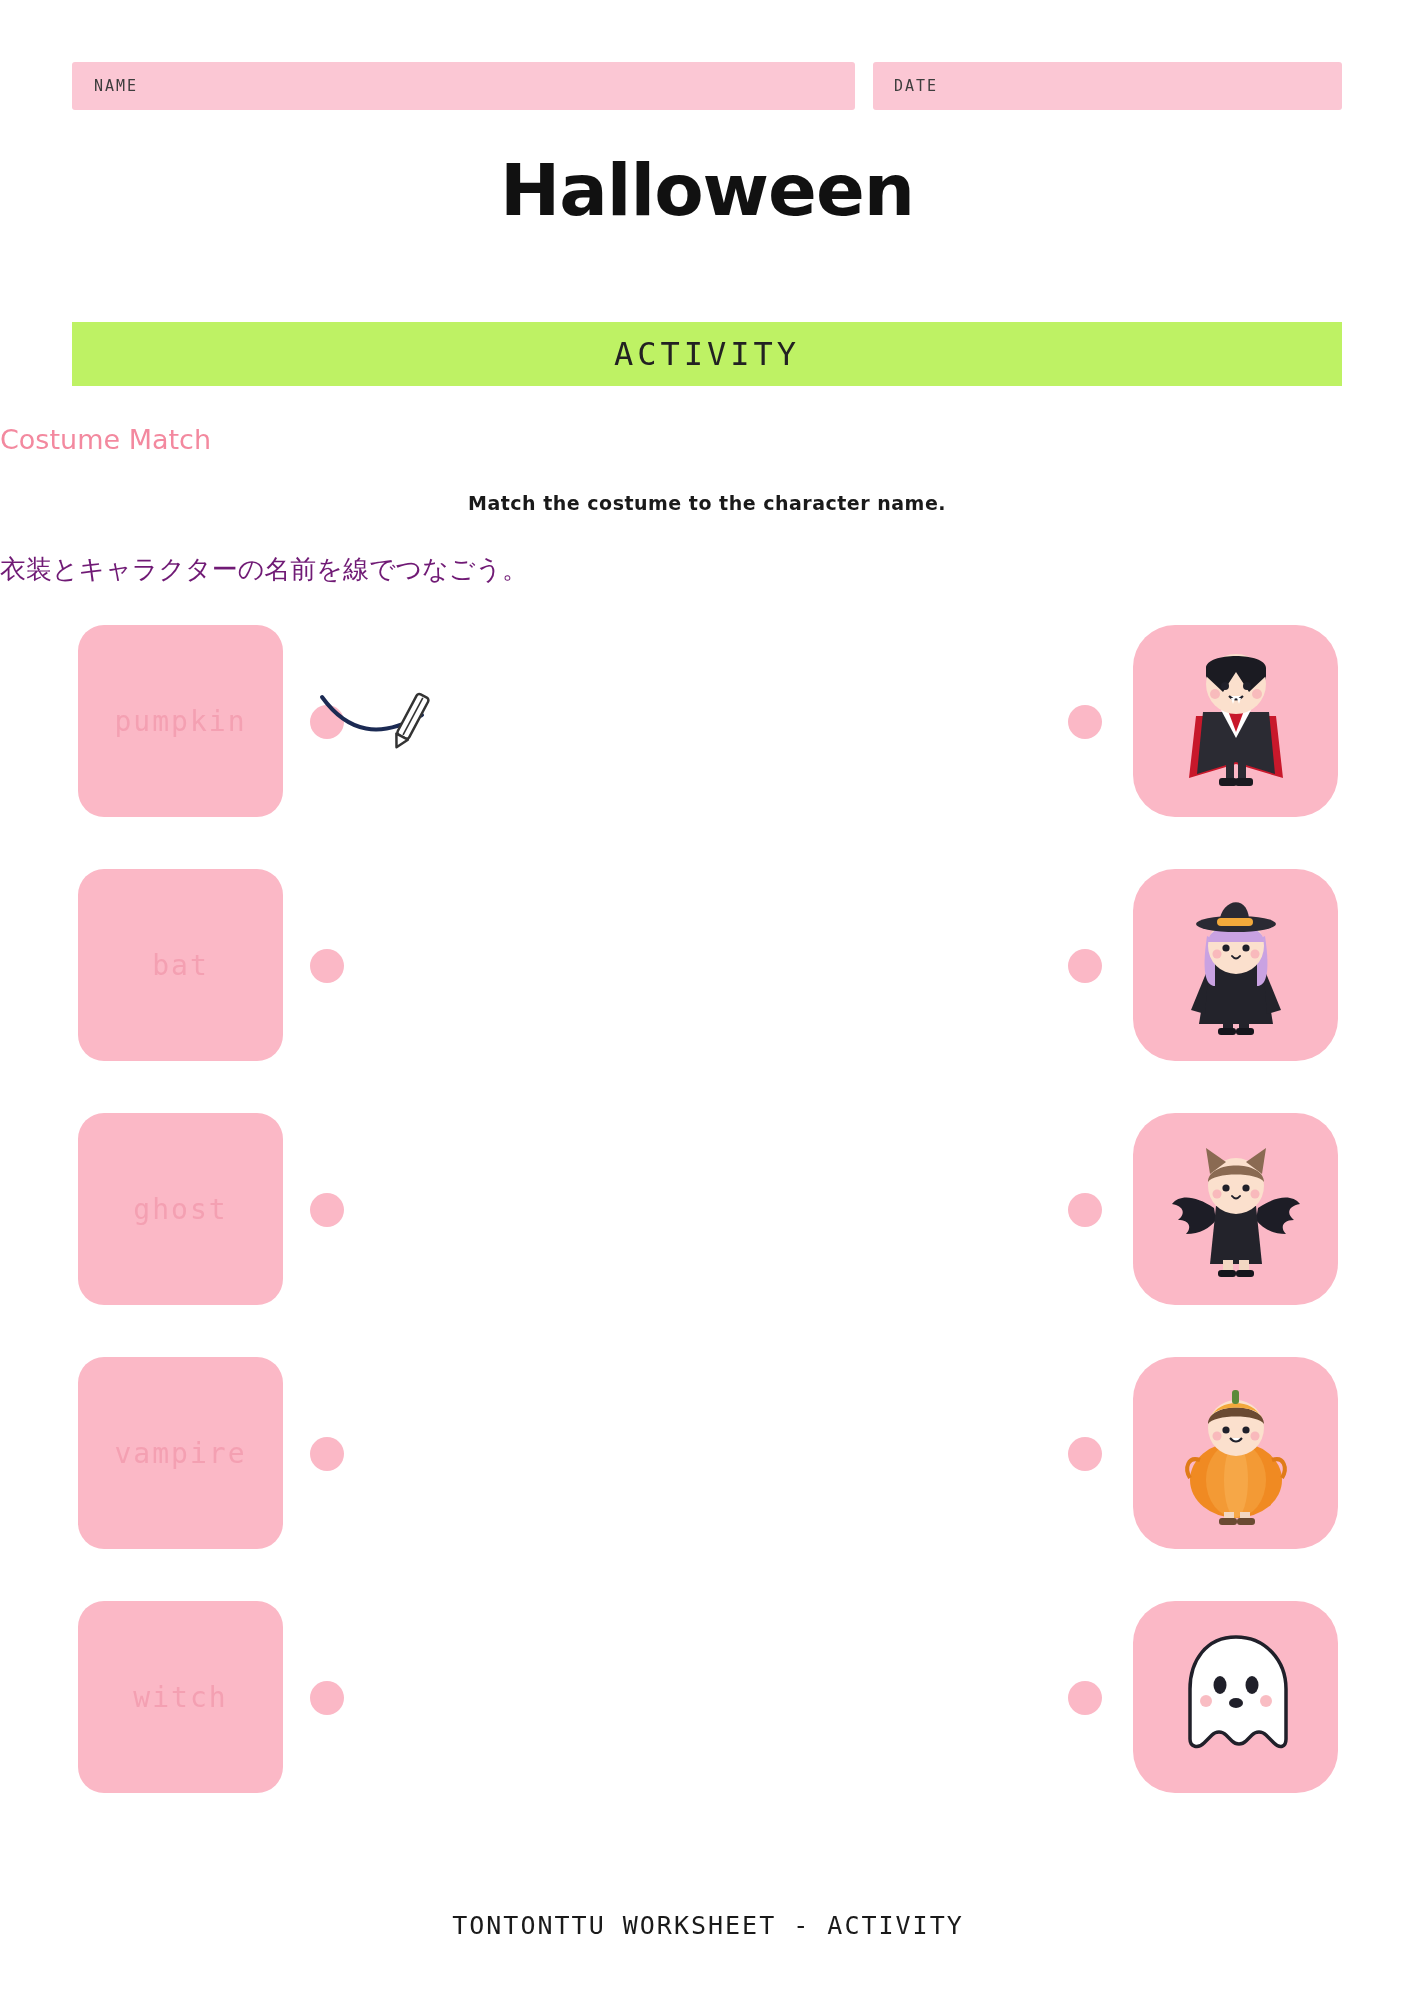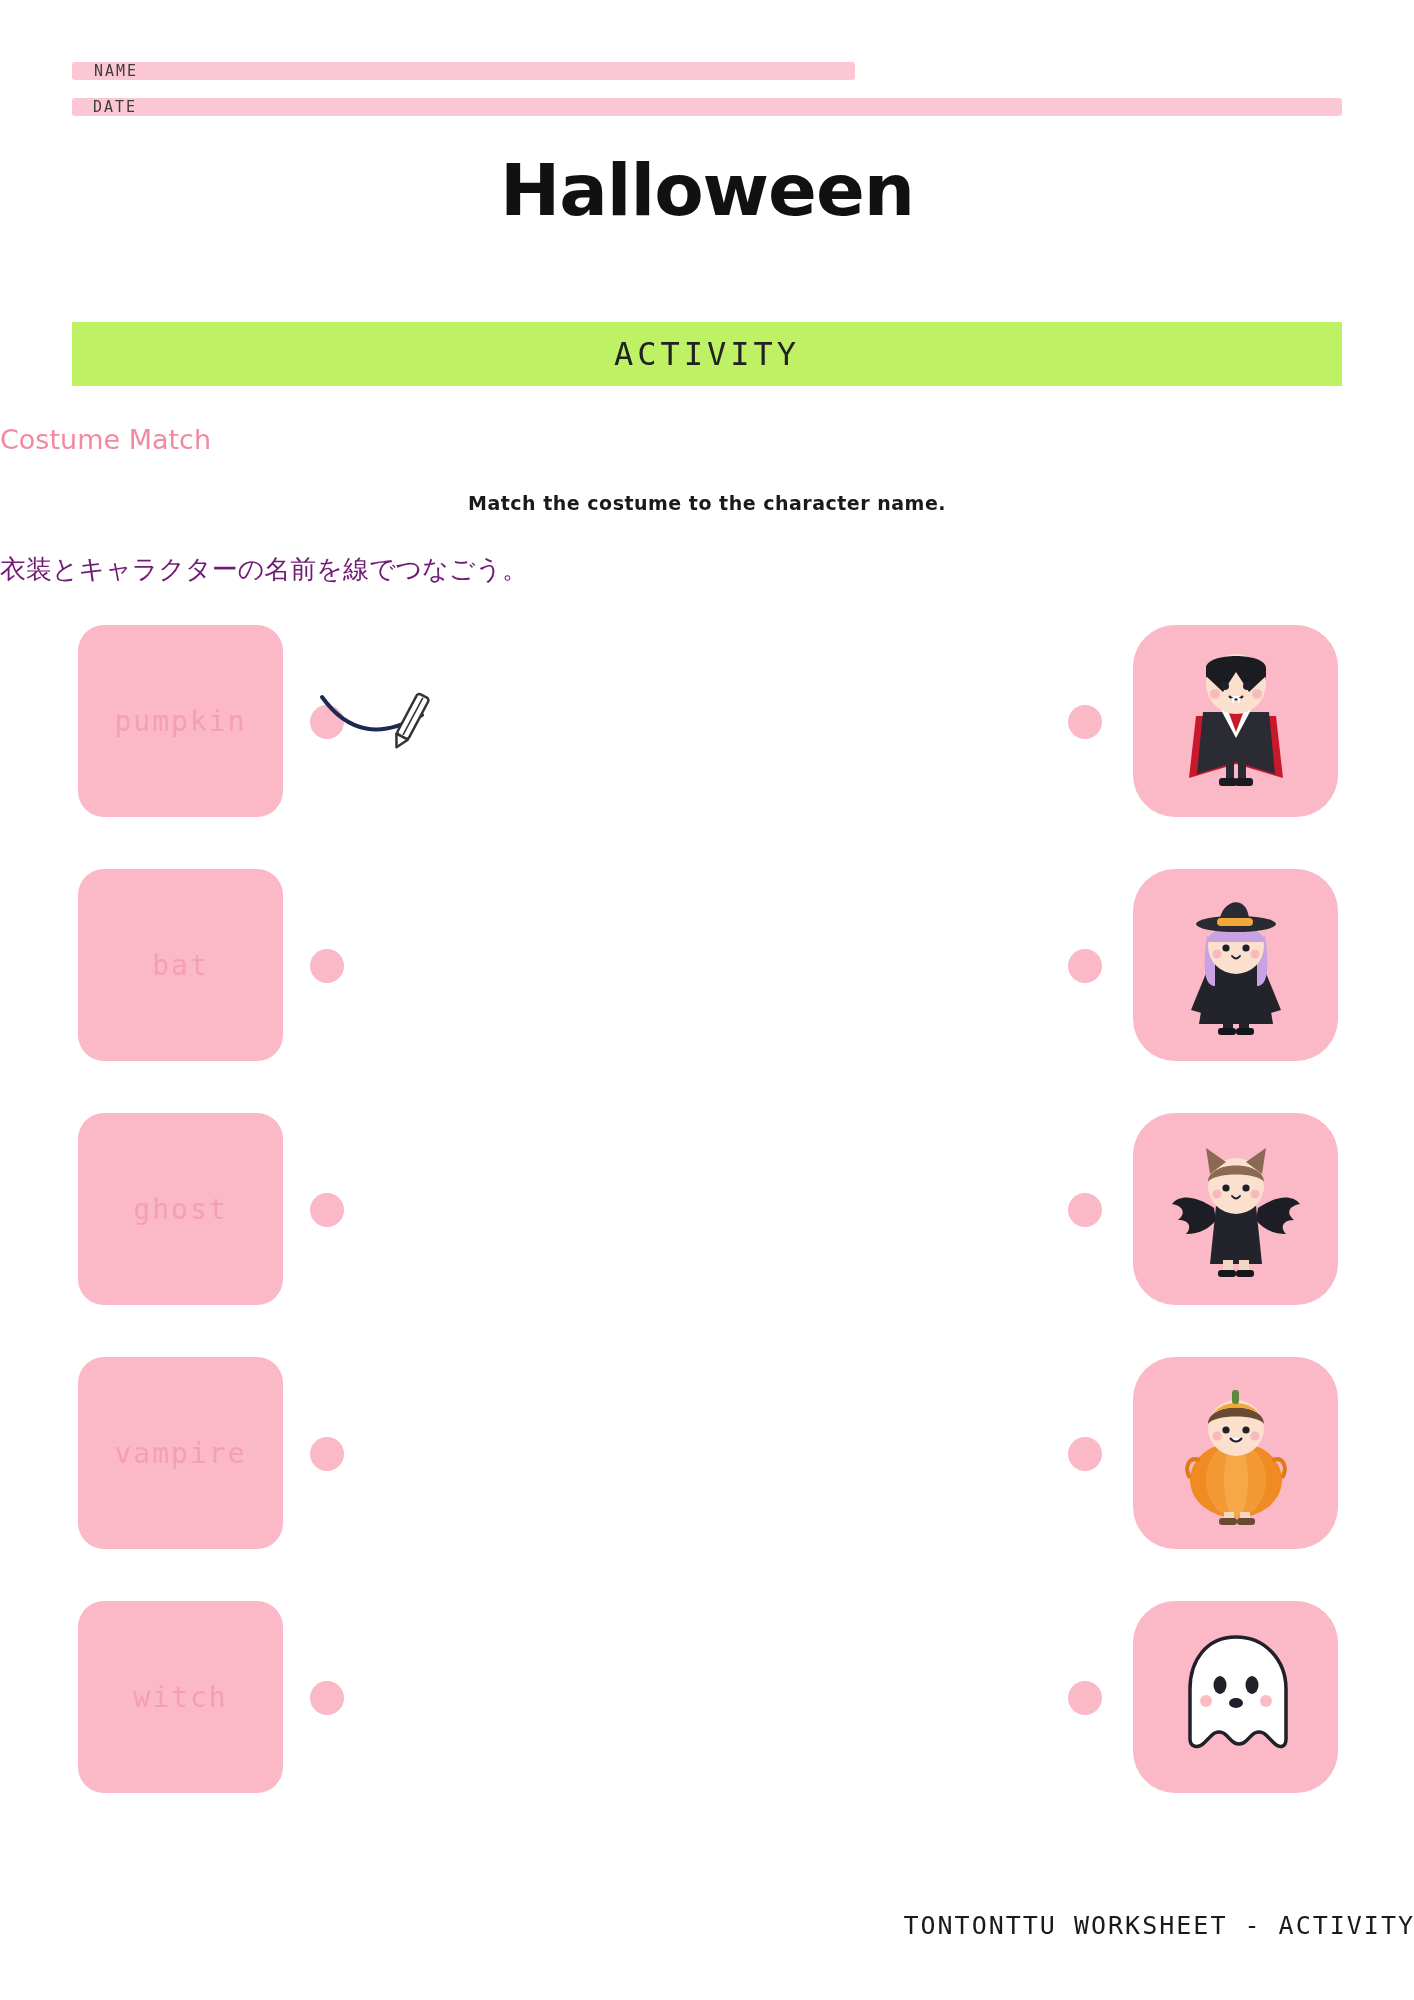--- a/index.html
+++ b/index.html
@@ -23,21 +23,20 @@
 
   
   .header-row {
     position: absolute;
     top: 62px;
     left: 72px;
     right: 72px;
     height: 48px;
     display: flex;
     gap: 18px;
-    flex-direction: column;
   }
   .name-bar {
     width: 783px;
     background: #fbc7d4;
     border-radius: 3px;
     display: flex;
     align-items: center;
     box-sizing: border-box;
     padding-left: 22px;
   }
@@ -186,21 +185,21 @@
     height: 90px;
     pointer-events: none;
   }
 
   
   .footer {
     position: absolute;
     bottom: 60px;
     left: 1px;
     width: 100%;
-    text-align: right;
+    text-align: center;
     font-family: "DejaVu Sans Mono", monospace;
     font-size: 25px;
     letter-spacing: 2px;
     color: #1a1a1a;
   }
 </style>
 </head>
 <body>
 
 <div class="page">

